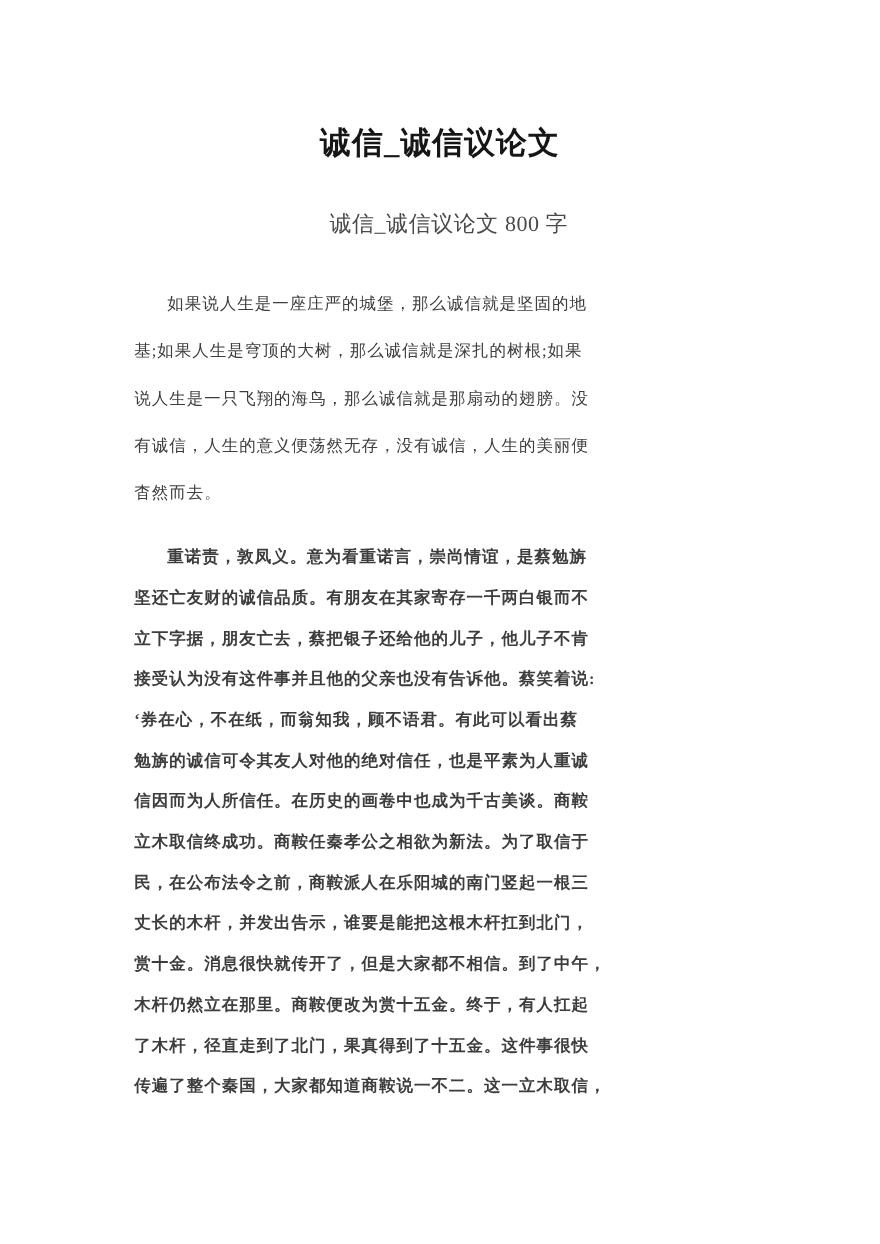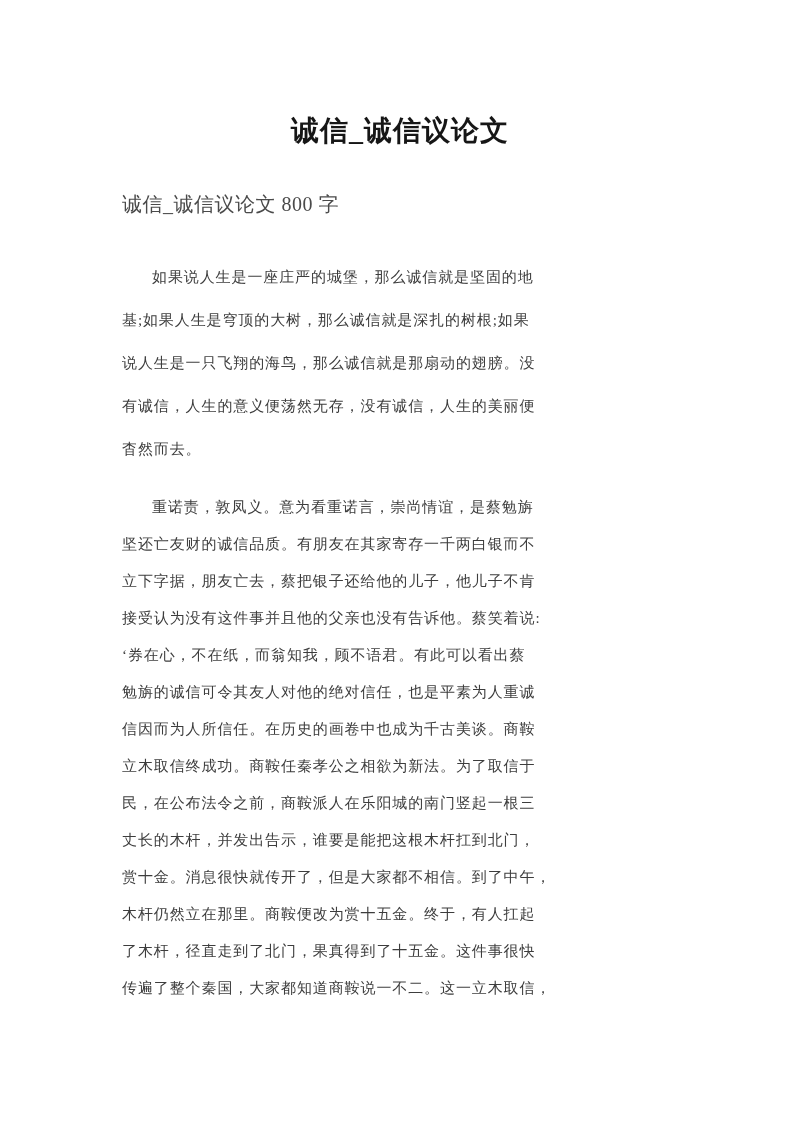--- a/index.html
+++ b/index.html
@@ -30,39 +30,41 @@
   }
   .doc-subtitle {
     position: absolute;
     top: 190px;
     left: 122px;
     width: 572px;
     font-size: 20px;
     line-height: 28px;
     color: #4a4a4a;
     letter-spacing: 0.5px;
+    text-align: center;
   }
   .doc-paragraph {
     position: absolute;
     left: 122px;
     width: 576px;
     font-size: 15px;
     color: #3d3d3d;
     letter-spacing: 0.9px;
     white-space: pre-line;
     text-indent: 2em;
     word-break: keep-all;
   }
   .paragraph-1 {
     top: 256px;
     line-height: 43px;
   }
   .paragraph-2 {
     top: 489px;
     line-height: 37px;
+    font-weight: bold;
   }
 </style>
 </head>
 <body>
 
 <div class="page">
   <h1 class="doc-title">诚信_诚信议论文</h1>
 
   <div class="doc-subtitle">诚信_诚信议论文 800 字</div>
 

